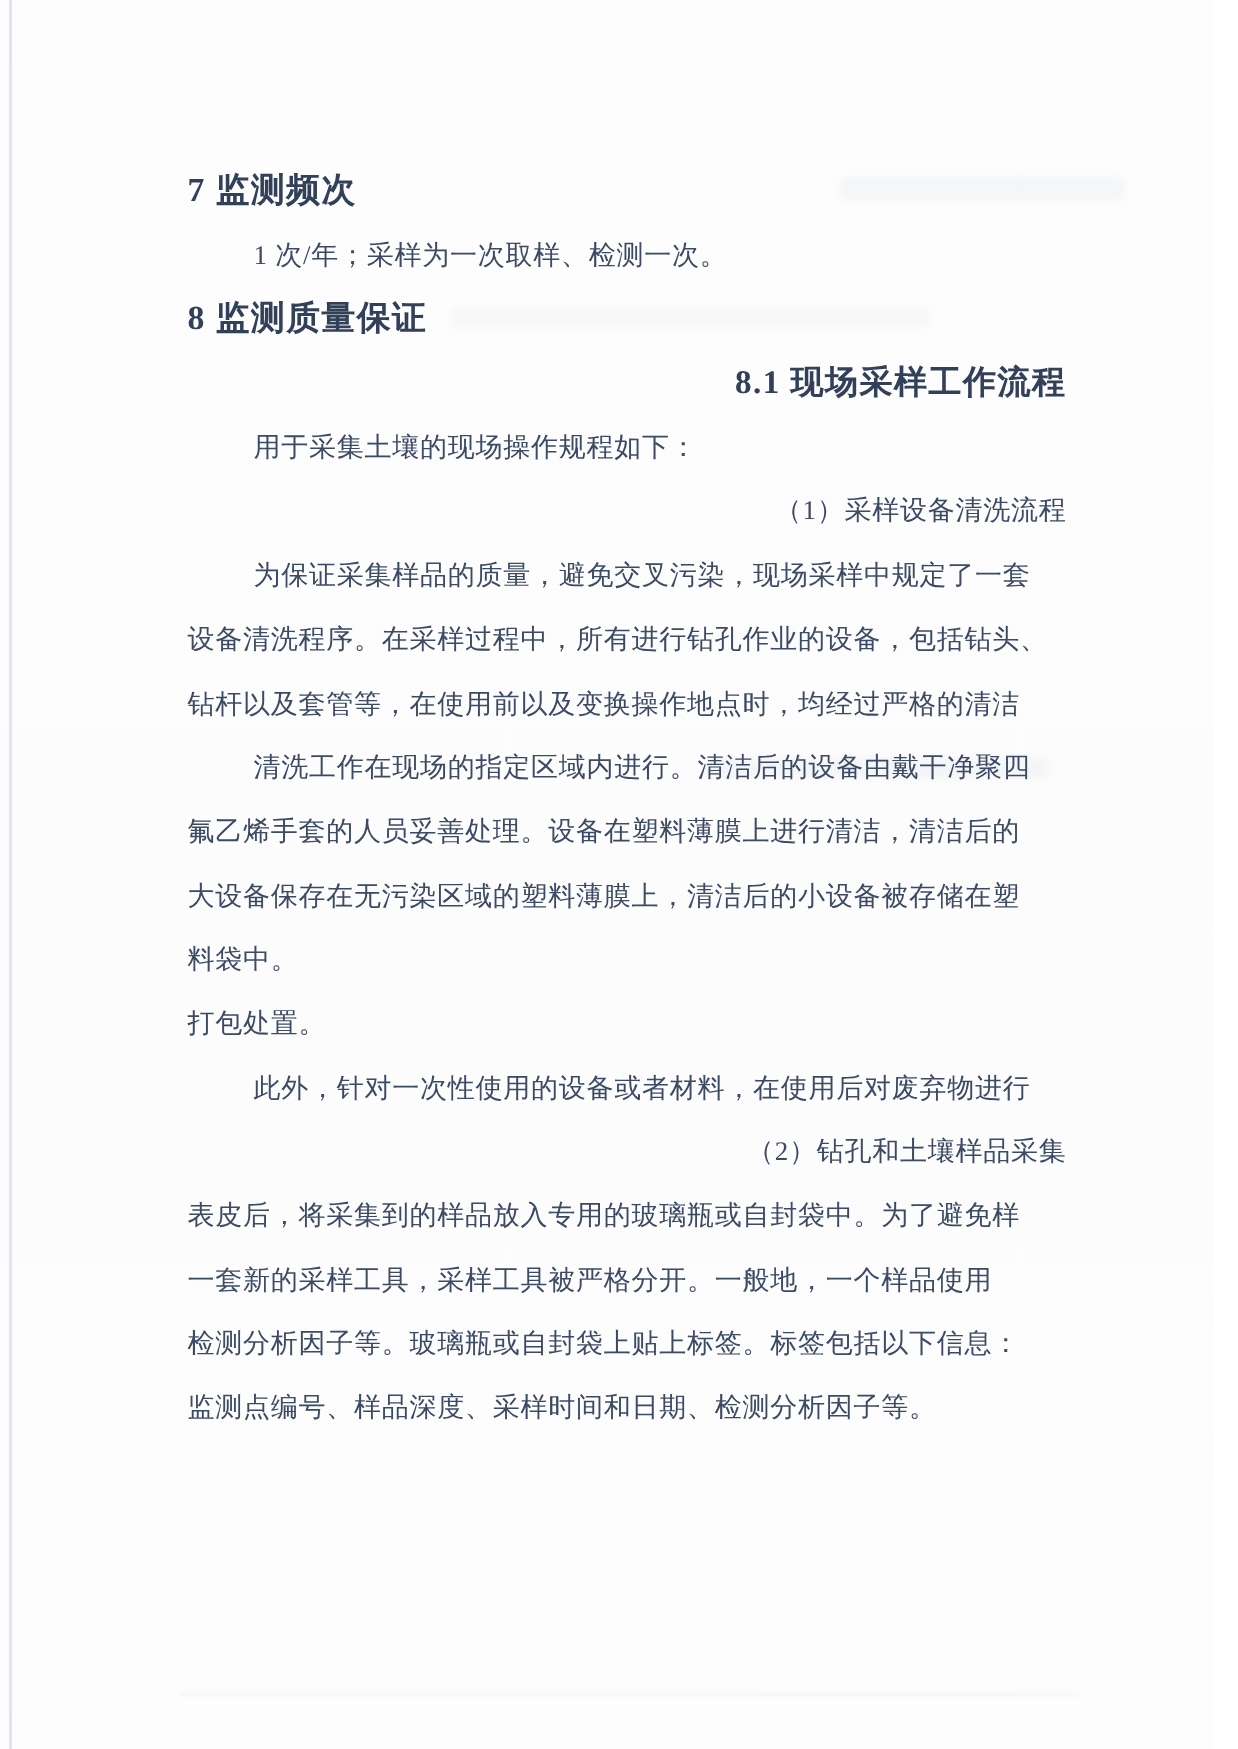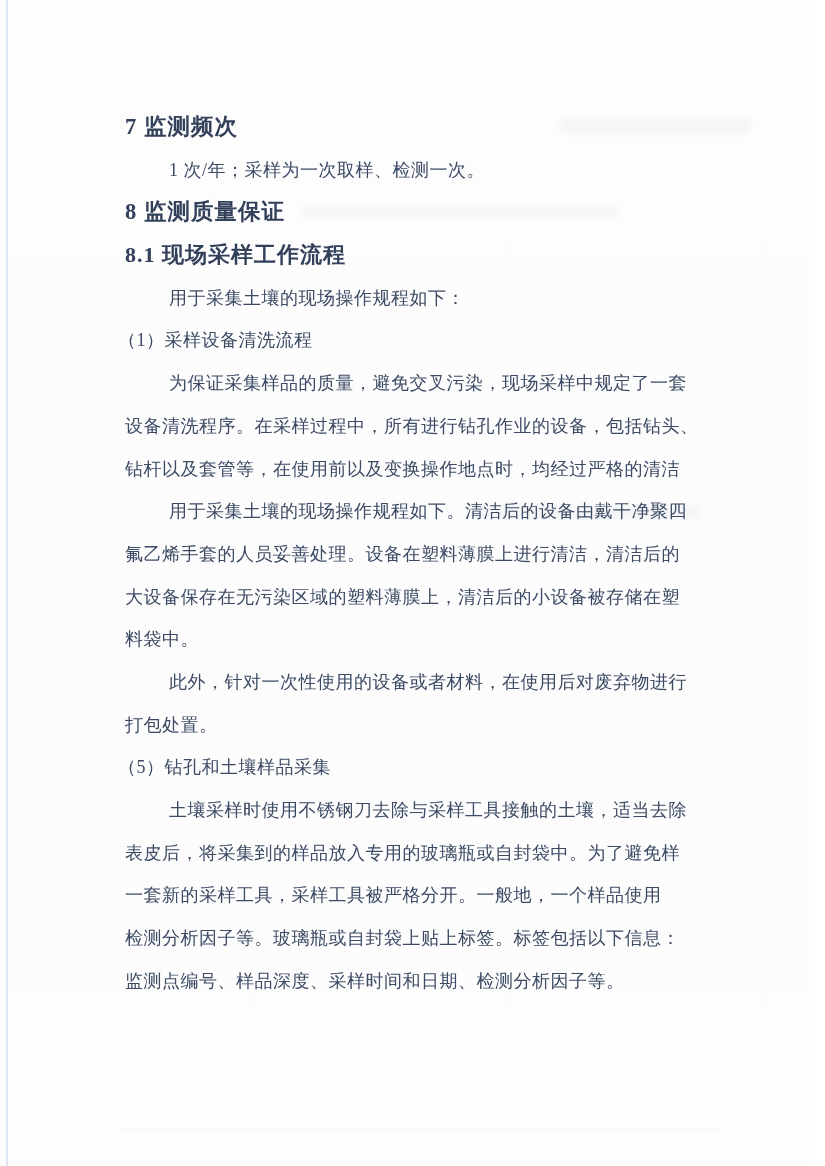--- a/index.html
+++ b/index.html
@@ -56,23 +56,24 @@
     font-weight: 700;
     font-size: 22.5px;
     color: #33405a;
     letter-spacing: 1px;
   }
   .h2 {
     font-weight: 700;
     font-size: 22px;
     color: #33405a;
     letter-spacing: 1px;
+    text-align: right;
   }
   .indent { padding-left: 44px; }
-  .list { margin-left: -7px; }
+  .list { margin-left: -7px; text-align: right; }
 </style>
 </head>
 <body>
 
 <div class="page">
   <div class="scan-edge"></div>
   <div class="artifact a1"></div>
   <div class="artifact a2"></div>
   <div class="artifact a3"></div>
   <div class="artifact a4"></div>
@@ -80,26 +81,25 @@
   <div class="content">
     <div class="line h1">7 监测频次</div>
     <div class="line indent">1 次/年；采样为一次取样、检测一次。</div>
     <div class="line h1">8 监测质量保证</div>
     <div class="line h2">8.1 现场采样工作流程</div>
     <div class="line indent">用于采集土壤的现场操作规程如下：</div>
     <div class="line list">（1）采样设备清洗流程</div>
     <div class="line indent">为保证采集样品的质量，避免交叉污染，现场采样中规定了一套</div>
     <div class="line">设备清洗程序。在采样过程中，所有进行钻孔作业的设备，包括钻头、</div>
     <div class="line">钻杆以及套管等，在使用前以及变换操作地点时，均经过严格的清洁</div>
-    <div class="line indent">用于采集土壤的现场操作规程如下。清洁后的设备由戴干净聚四</div>
+    <div class="line indent">清洗工作在现场的指定区域内进行。清洁后的设备由戴干净聚四</div>
     <div class="line">氟乙烯手套的人员妥善处理。设备在塑料薄膜上进行清洁，清洁后的</div>
     <div class="line">大设备保存在无污染区域的塑料薄膜上，清洁后的小设备被存储在塑</div>
     <div class="line">料袋中。</div>
+    <div class="line">打包处置。</div>
     <div class="line indent">此外，针对一次性使用的设备或者材料，在使用后对废弃物进行</div>
-    <div class="line">打包处置。</div>
-    <div class="line list">（5）钻孔和土壤样品采集</div>
-    <div class="line indent">土壤采样时使用不锈钢刀去除与采样工具接触的土壤，适当去除</div>
+    <div class="line list">（2）钻孔和土壤样品采集</div>
     <div class="line">表皮后，将采集到的样品放入专用的玻璃瓶或自封袋中。为了避免样</div>
     <div class="line">一套新的采样工具，采样工具被严格分开。一般地，一个样品使用</div>
     <div class="line">检测分析因子等。玻璃瓶或自封袋上贴上标签。标签包括以下信息：</div>
     <div class="line">监测点编号、样品深度、采样时间和日期、检测分析因子等。</div>
   </div>
 </div>
 
 </body></html>

